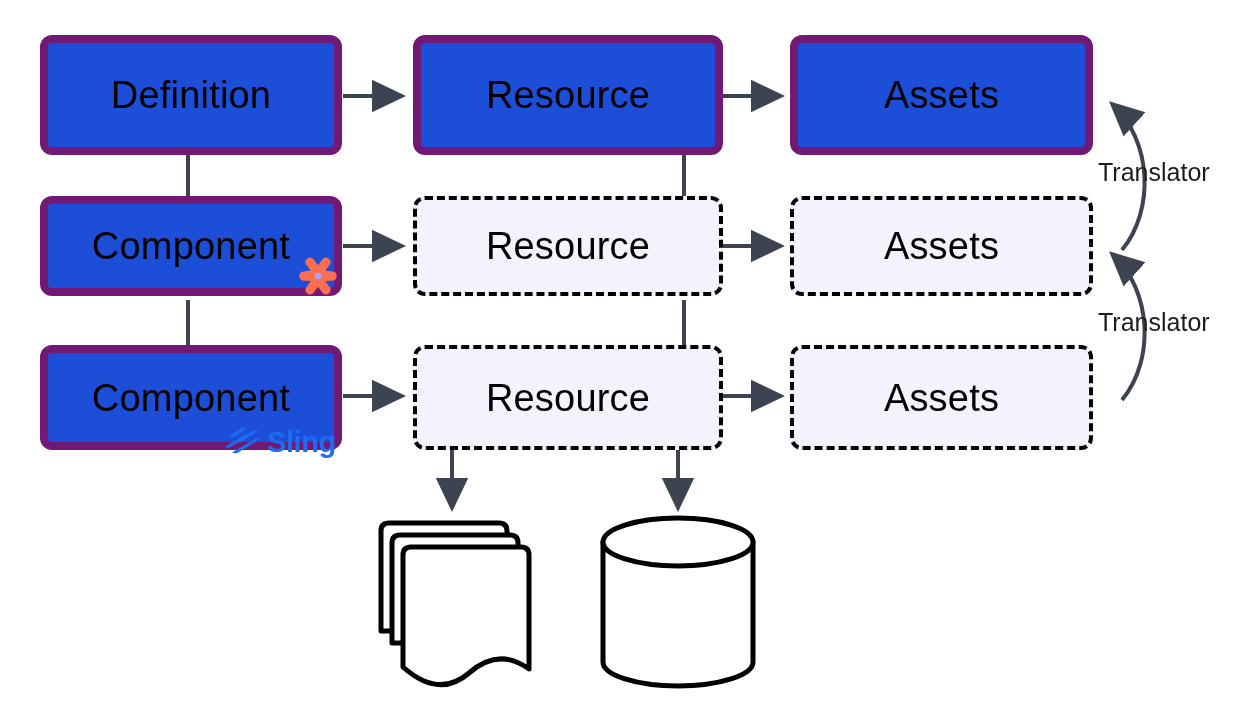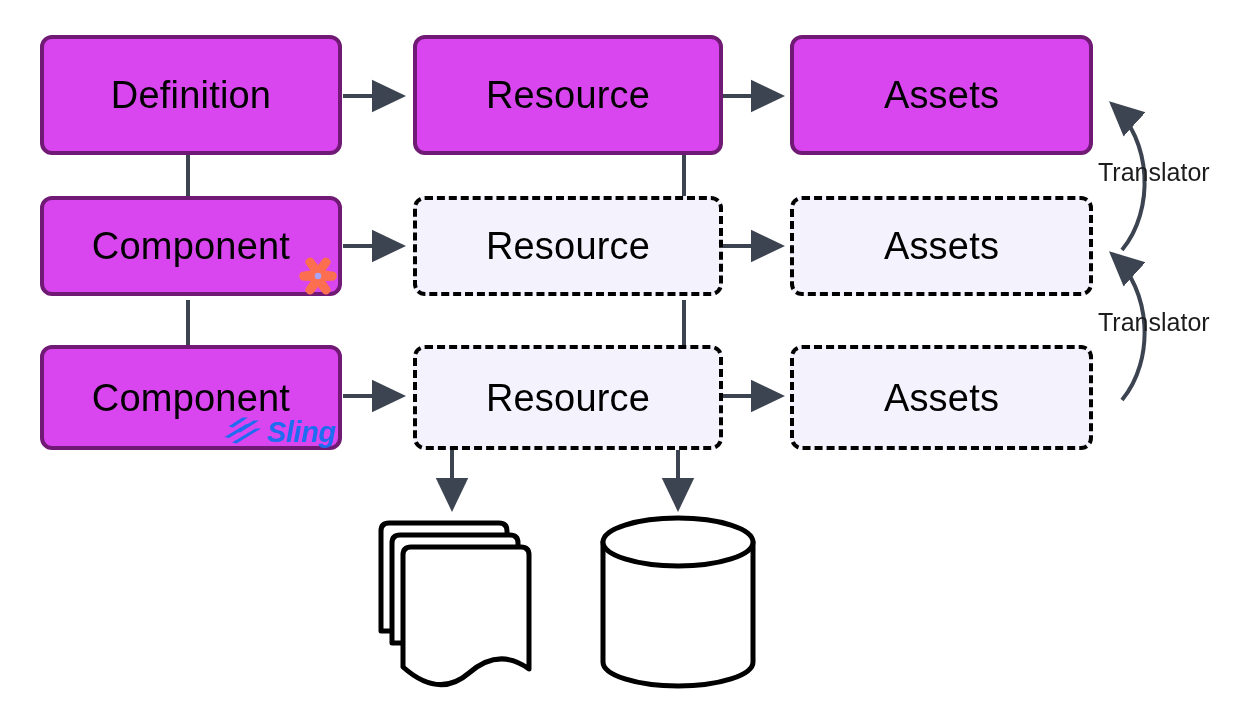--- a/index.html
+++ b/index.html
@@ -23,22 +23,22 @@
     display: flex;
     align-items: center;
     justify-content: center;
     border-radius: 12px;
     font-size: 38px;
     color: #000000;
     letter-spacing: 0.2px;
     z-index: 5;
   }
   .node.solid {
-    background: #d946ef;
-    border: 4px solid #701a75;
+    background: #1d4ed8;
+    border: 8px solid #701a75;
   }
   .node.dashed {
     background: #f4f3fd;
     border: 4px dashed #000000;
   }
   .node-label {
     line-height: 1;
     pointer-events: none;
   }
   svg.layer {
@@ -150,21 +150,21 @@
   </div>
 
   <div class="node dashed" style="left:790px; top:196px; width:303px; height:100px;">
     <span class="node-label">Assets</span>
   </div>
 
   <div class="node solid" style="left:40px; top:345px; width:302px; height:105px;">
     <span class="node-label">Component</span>
   </div>
 
-  <div class="sling-logo" style="left:222px; top:416px;font-style:italic;">
+  <div class="sling-logo" style="left:222px; top:426px;">
     <svg width="42" height="32" viewBox="0 0 42 32" xmlns="http://www.w3.org/2000/svg">
       <g fill="#1e6cf0">
         <path d="M6.5 10.5 L20.5 1.5 L26 1.5 L11 11.5 Z"></path>
         <path d="M13.5 15.5 L31.5 4.5 L37 4.5 L18 16.5 Z"></path>
         <path d="M2.5 21.0 L24.0 8.2 L29.5 8.2 L7.0 22.0 Z"></path>
         <path d="M10.0 26.5 L33.5 12.5 L39.0 12.5 L14.5 27.5 Z"></path>
       </g>
     </svg>
     <span class="sling-word">Sling</span>
   </div>

